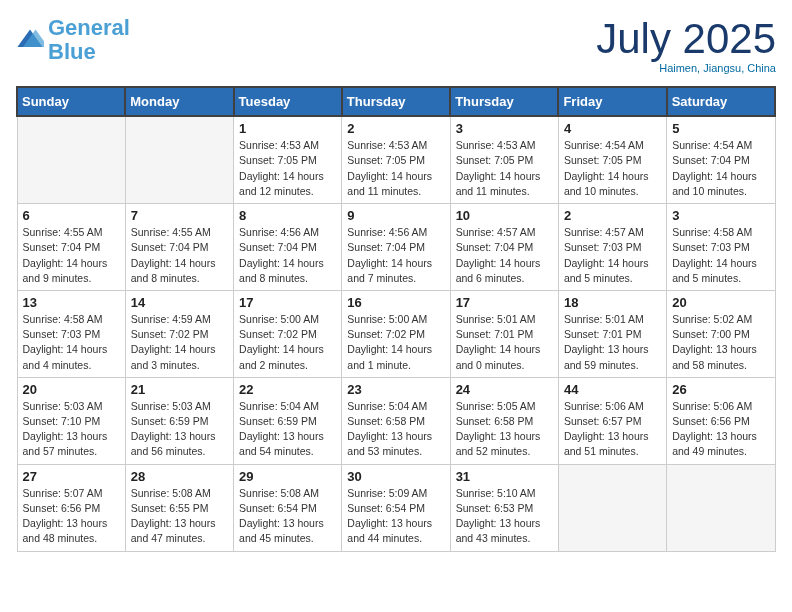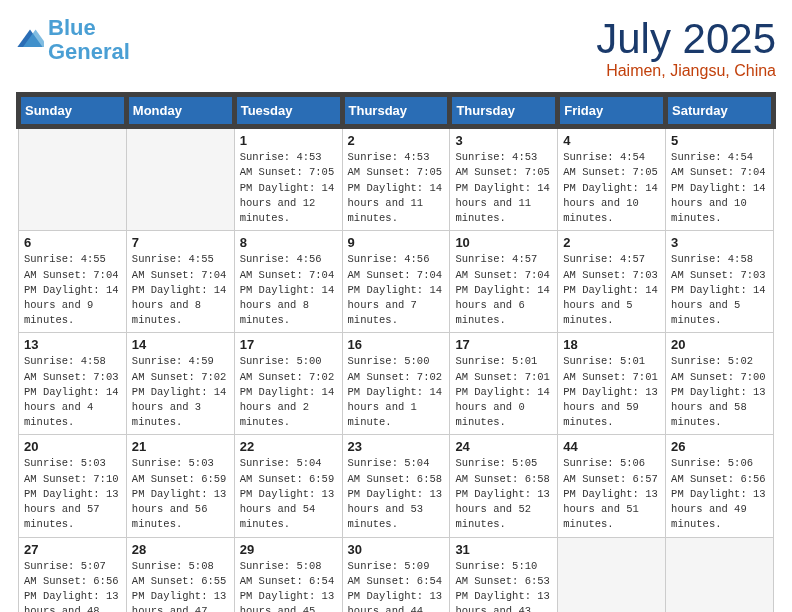--- a/index.html
+++ b/index.html
@@ -37,36 +37,36 @@
     .title-area {
       text-align: right;
     }
     .month-title {
       font-size: 42px;
       font-weight: normal;
       color: #1a3a6b;
       line-height: 1.1;
     }
     .location {
-      font-size: 16px;
-      color: #c2410c;
+      font-size: 11px;
+      color: #0369a1;
     }
     .calendar {
       width: 100%;
       border-collapse: collapse;
       border: 1px solid #ccc;
     }
     .calendar th {
       background: #2a6db5;
       color: #fff;
       font-size: 13px;
       font-weight: bold;
       padding: 6px 4px;
       text-align: left;
-      border: 5px solid #404040;
+      border: 2px solid #404040;
     }
     .calendar td {
       width: 108px;
       vertical-align: top;
       padding: 4px 5px;
       border: 1px solid #ccc;
       background: #fff;
       min-height: 80px;
       font-size: 11px;
       color: #333;
@@ -81,38 +81,37 @@
       font-size: 13px;
       font-weight: bold;
       color: #222;
       display: block;
       margin-bottom: 2px;
     }
     .day-info {
       font-size: 10.5px;
       color: #333;
       line-height: 1.45;
-      font-family: Liberation Mono, monospace;
     }
     .row-bg-alt td:not(.empty) {
       background: #f0f4f8;
     }
   </style>
 </head>
 <body>
 
 <div class="header-area">
   <div class="logo">
     <svg class="logo-icon" viewBox="0 0 40 40">
       <polygon points="20,5 38,30 2,30" fill="#2a6db5"></polygon>
       <polygon points="28,5 46,30 10,30" fill="#4a9fd4" opacity="0.7"></polygon>
     </svg>
     <div class="logo-text">
+      <div><span>General</span></div>
       <div><span style="color:#4a9fd4">Blue</span></div>
-      <div><span>General</span></div>
     </div>
   </div>
   <div class="title-area">
     <div class="month-title">July 2025</div>
     <div class="location">Haimen, Jiangsu, China</div>
   </div>
 </div>
 
 <table class="calendar">
   <thead>

